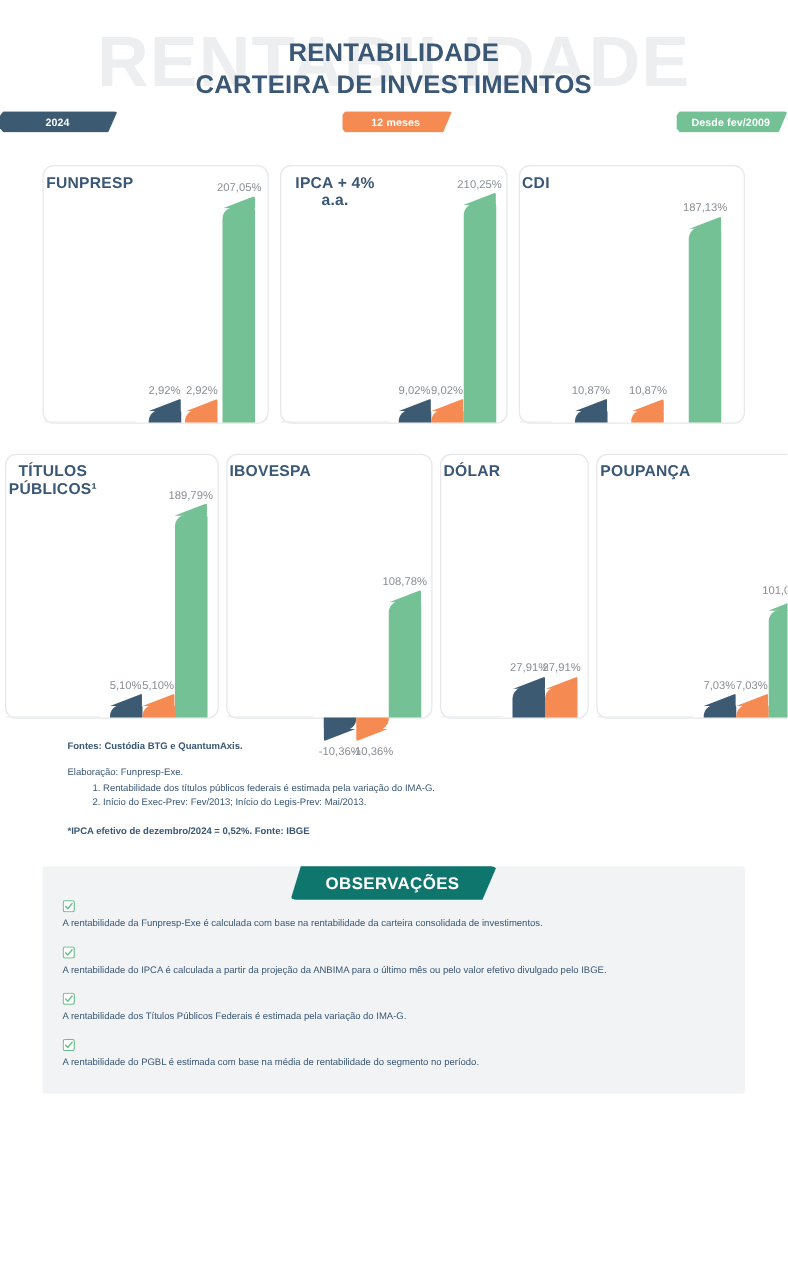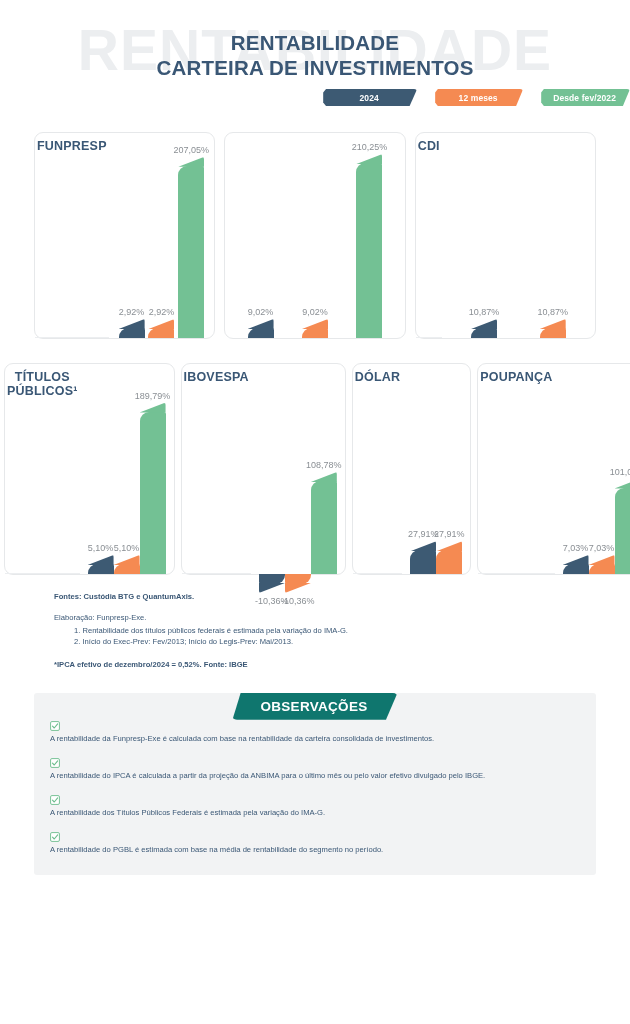--- a/index.html
+++ b/index.html
@@ -35,23 +35,23 @@
     font-size: 20.5px;
     font-weight: 700;
     color: #3a5775;
     letter-spacing: 0.2px;
     line-height: 1.22;
   }
   .legend {
     position: absolute;
     top: 89px; left: 0; right: 0;
     display: flex;
-    justify-content: flex-end;
+    justify-content: space-between;
     align-items: center;
-    gap: 18px;
+    gap: 6px;
   }
   .legend-badge {
     position: relative;
     height: 17px;
     display: flex;
     align-items: center;
     justify-content: center;
     color: #ffffff;
     font-size: 8.5px;
     font-weight: 600;
@@ -202,21 +202,21 @@
 
   <div class="header">
     <div class="watermark">RENTABILIDADE</div>
     <div class="title-block">
       <div class="title-line">RENTABILIDADE</div>
       <div class="title-line">CARTEIRA DE INVESTIMENTOS</div>
     </div>
     <div class="legend" id="legend">
         <div class="legend-badge b0">2024</div>
         <div class="legend-badge b1">12 meses</div>
-        <div class="legend-badge b2">Desde fev/2022</div>
+        <div class="legend-badge b2">Desde fev/2009</div>
       </div>
   </div>
 
   <div class="row row1" id="row1" style="margin-top: 10px;">
       <div class="panel">
         <div class="panel-title">FUNPRESP</div>
         <div class="plot" style="height: 205px;">
           <div class="barslot">
             <div class="bar c0" style="height: 10px;"></div>
             <div class="bar-label" style="bottom: 21px;">2,92%</div>
@@ -225,20 +225,21 @@
             <div class="bar c1" style="height: 10px;"></div>
             <div class="bar-label" style="bottom: 21px;">2,92%</div>
           </div>
           <div class="barslot">
             <div class="bar c2" style="height: 172.381px;"></div>
             <div class="bar-label" style="bottom: 183.381px;">207,05%</div>
           </div>
         </div>
       </div>
       <div class="panel">
+        <div class="panel-title">IPCA + 4% a.a.</div>
         <div class="plot" style="height: 205px;">
           <div class="barslot">
             <div class="bar c0" style="height: 10px;"></div>
             <div class="bar-label" style="bottom: 21px;">9,02%</div>
           </div>
           <div class="barslot">
             <div class="bar c1" style="height: 10px;"></div>
             <div class="bar-label" style="bottom: 21px;">9,02%</div>
           </div>
           <div class="barslot">
@@ -250,20 +251,24 @@
       <div class="panel">
         <div class="panel-title">CDI</div>
         <div class="plot" style="height: 205px;">
           <div class="barslot">
             <div class="bar c0" style="height: 10px;"></div>
             <div class="bar-label" style="bottom: 21px;">10,87%</div>
           </div>
           <div class="barslot">
             <div class="bar c1" style="height: 10px;"></div>
             <div class="bar-label" style="bottom: 21px;">10,87%</div>
+          </div>
+          <div class="barslot">
+            <div class="bar c2" style="height: 155.797px;"></div>
+            <div class="bar-label" style="bottom: 166.797px;">187,13%</div>
           </div>
         </div>
       </div>
     </div>
 
   <div class="row row2" id="row2" style="margin-top: 24px;">
       <div class="panel">
         <div class="panel-title">TÍTULOS PÚBLICOS¹</div>
         <div class="plot" style="height: 210px;">
           <div class="barslot">

